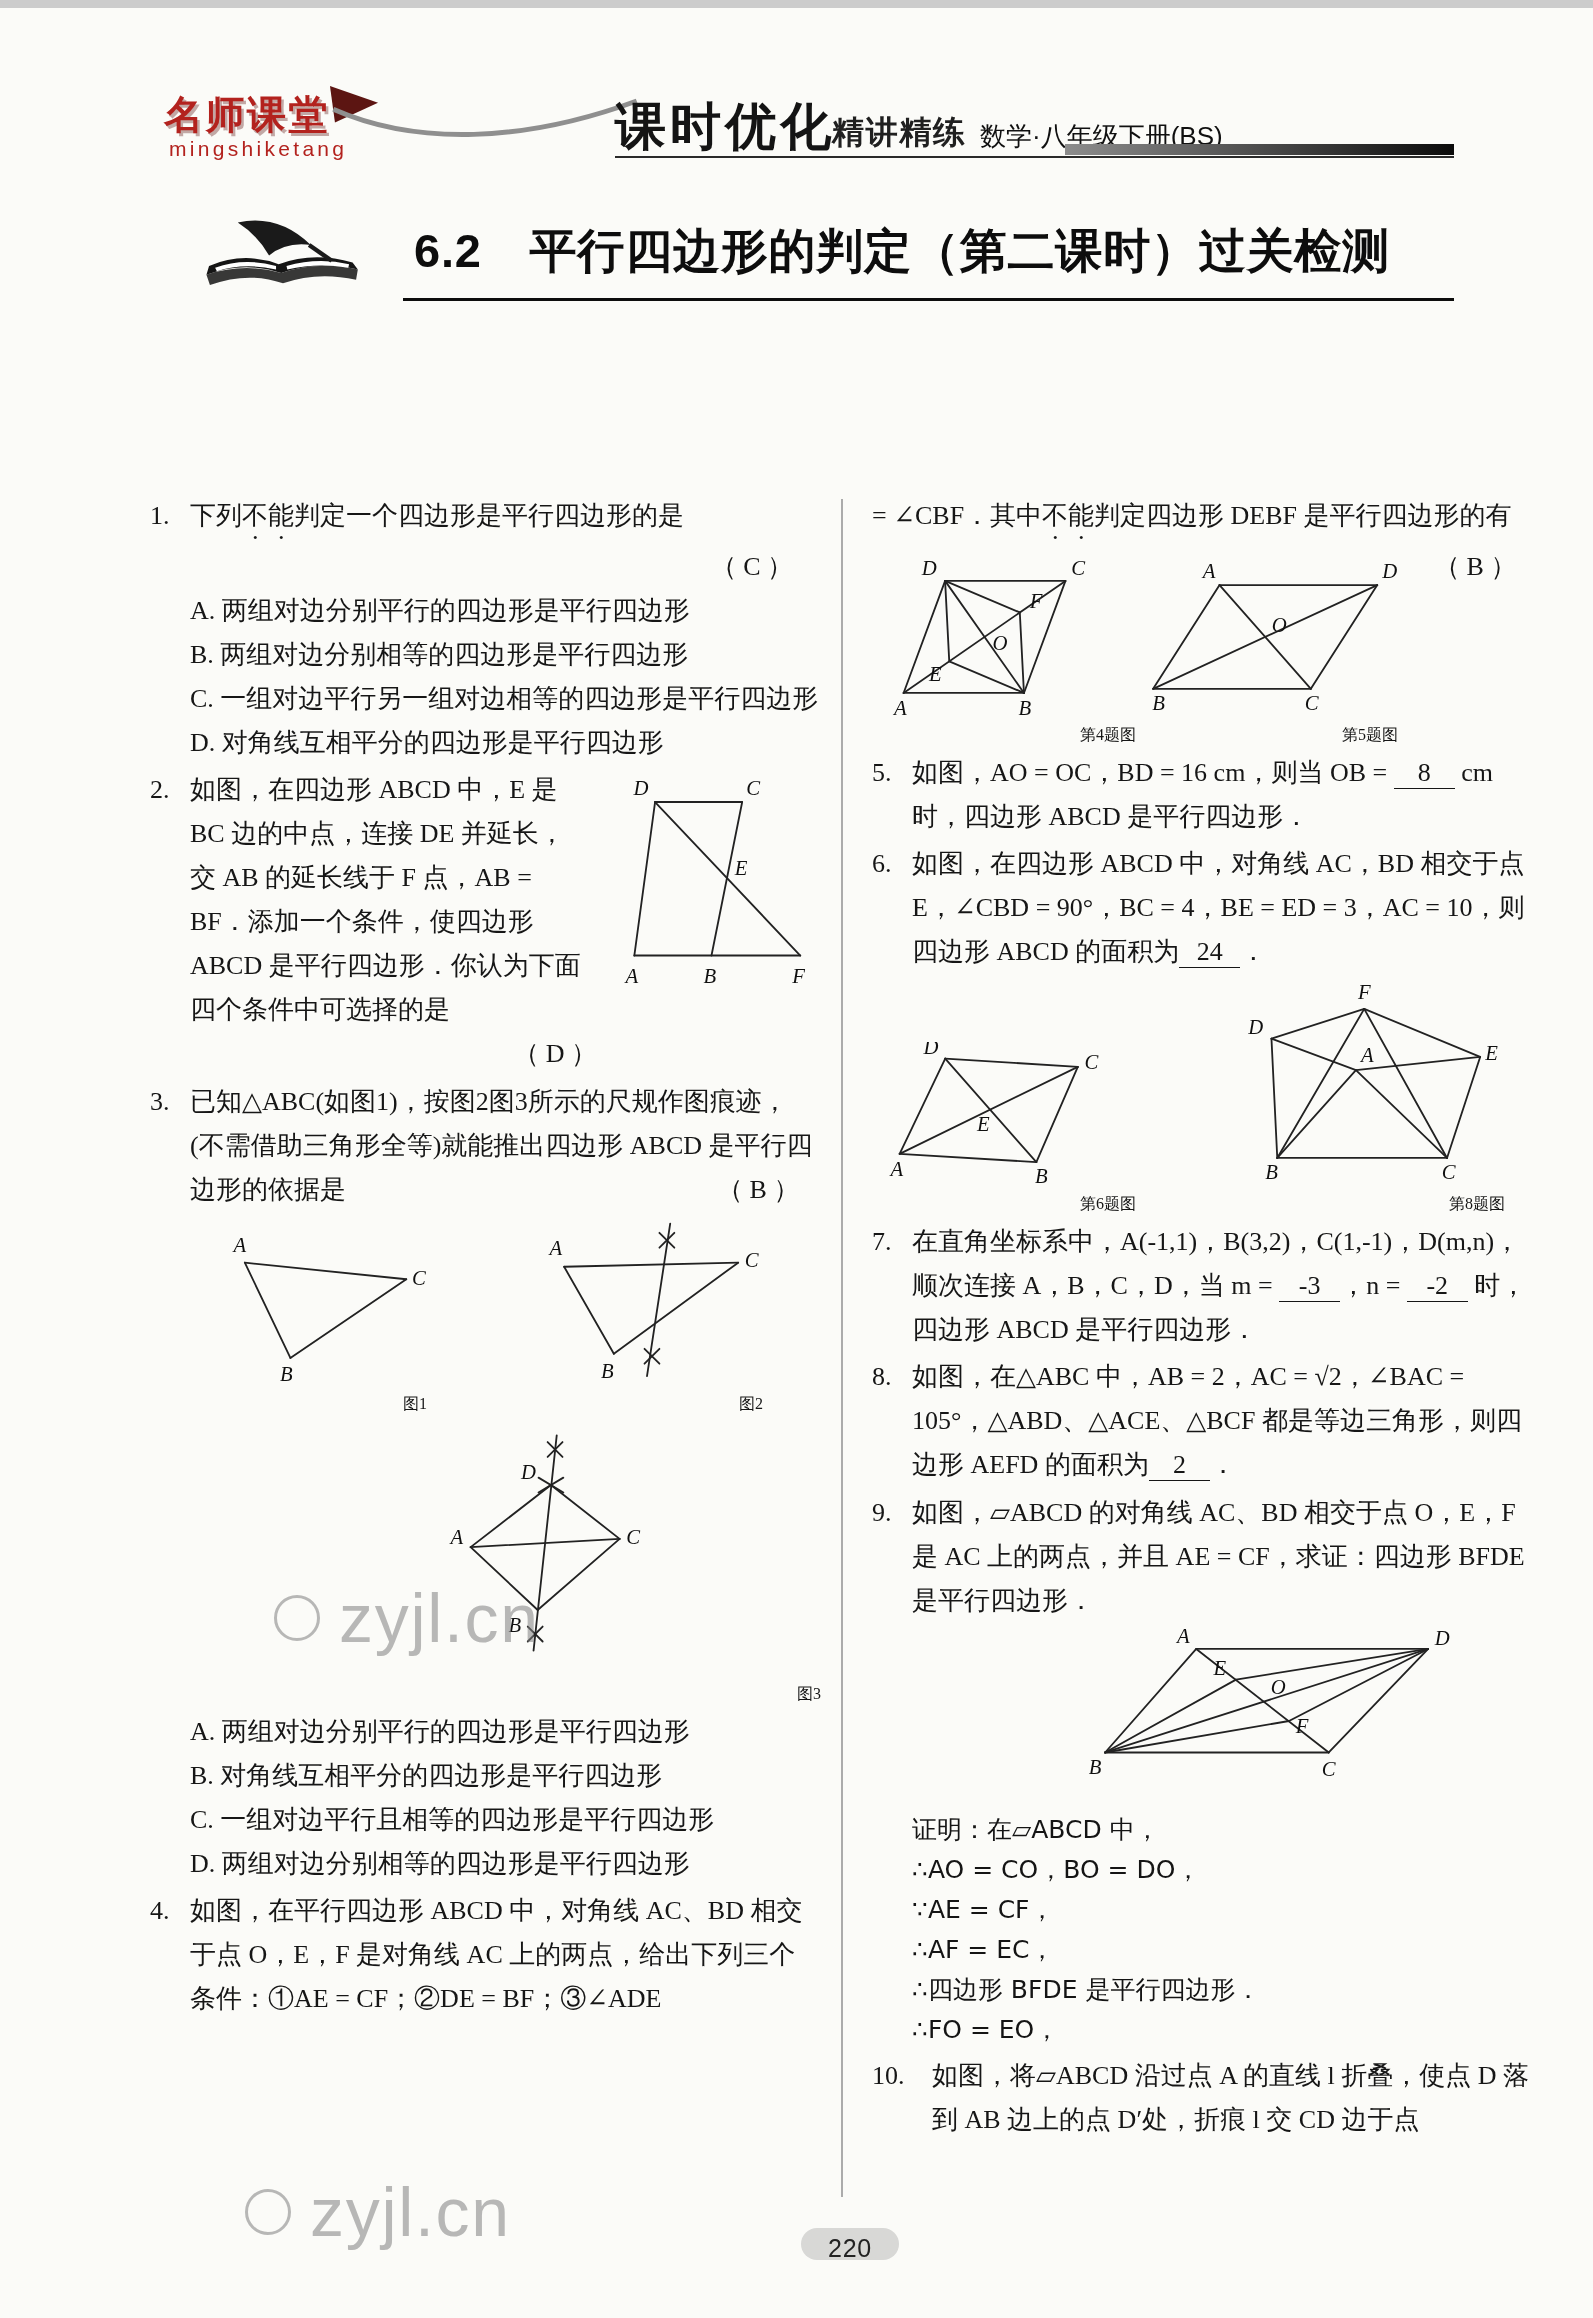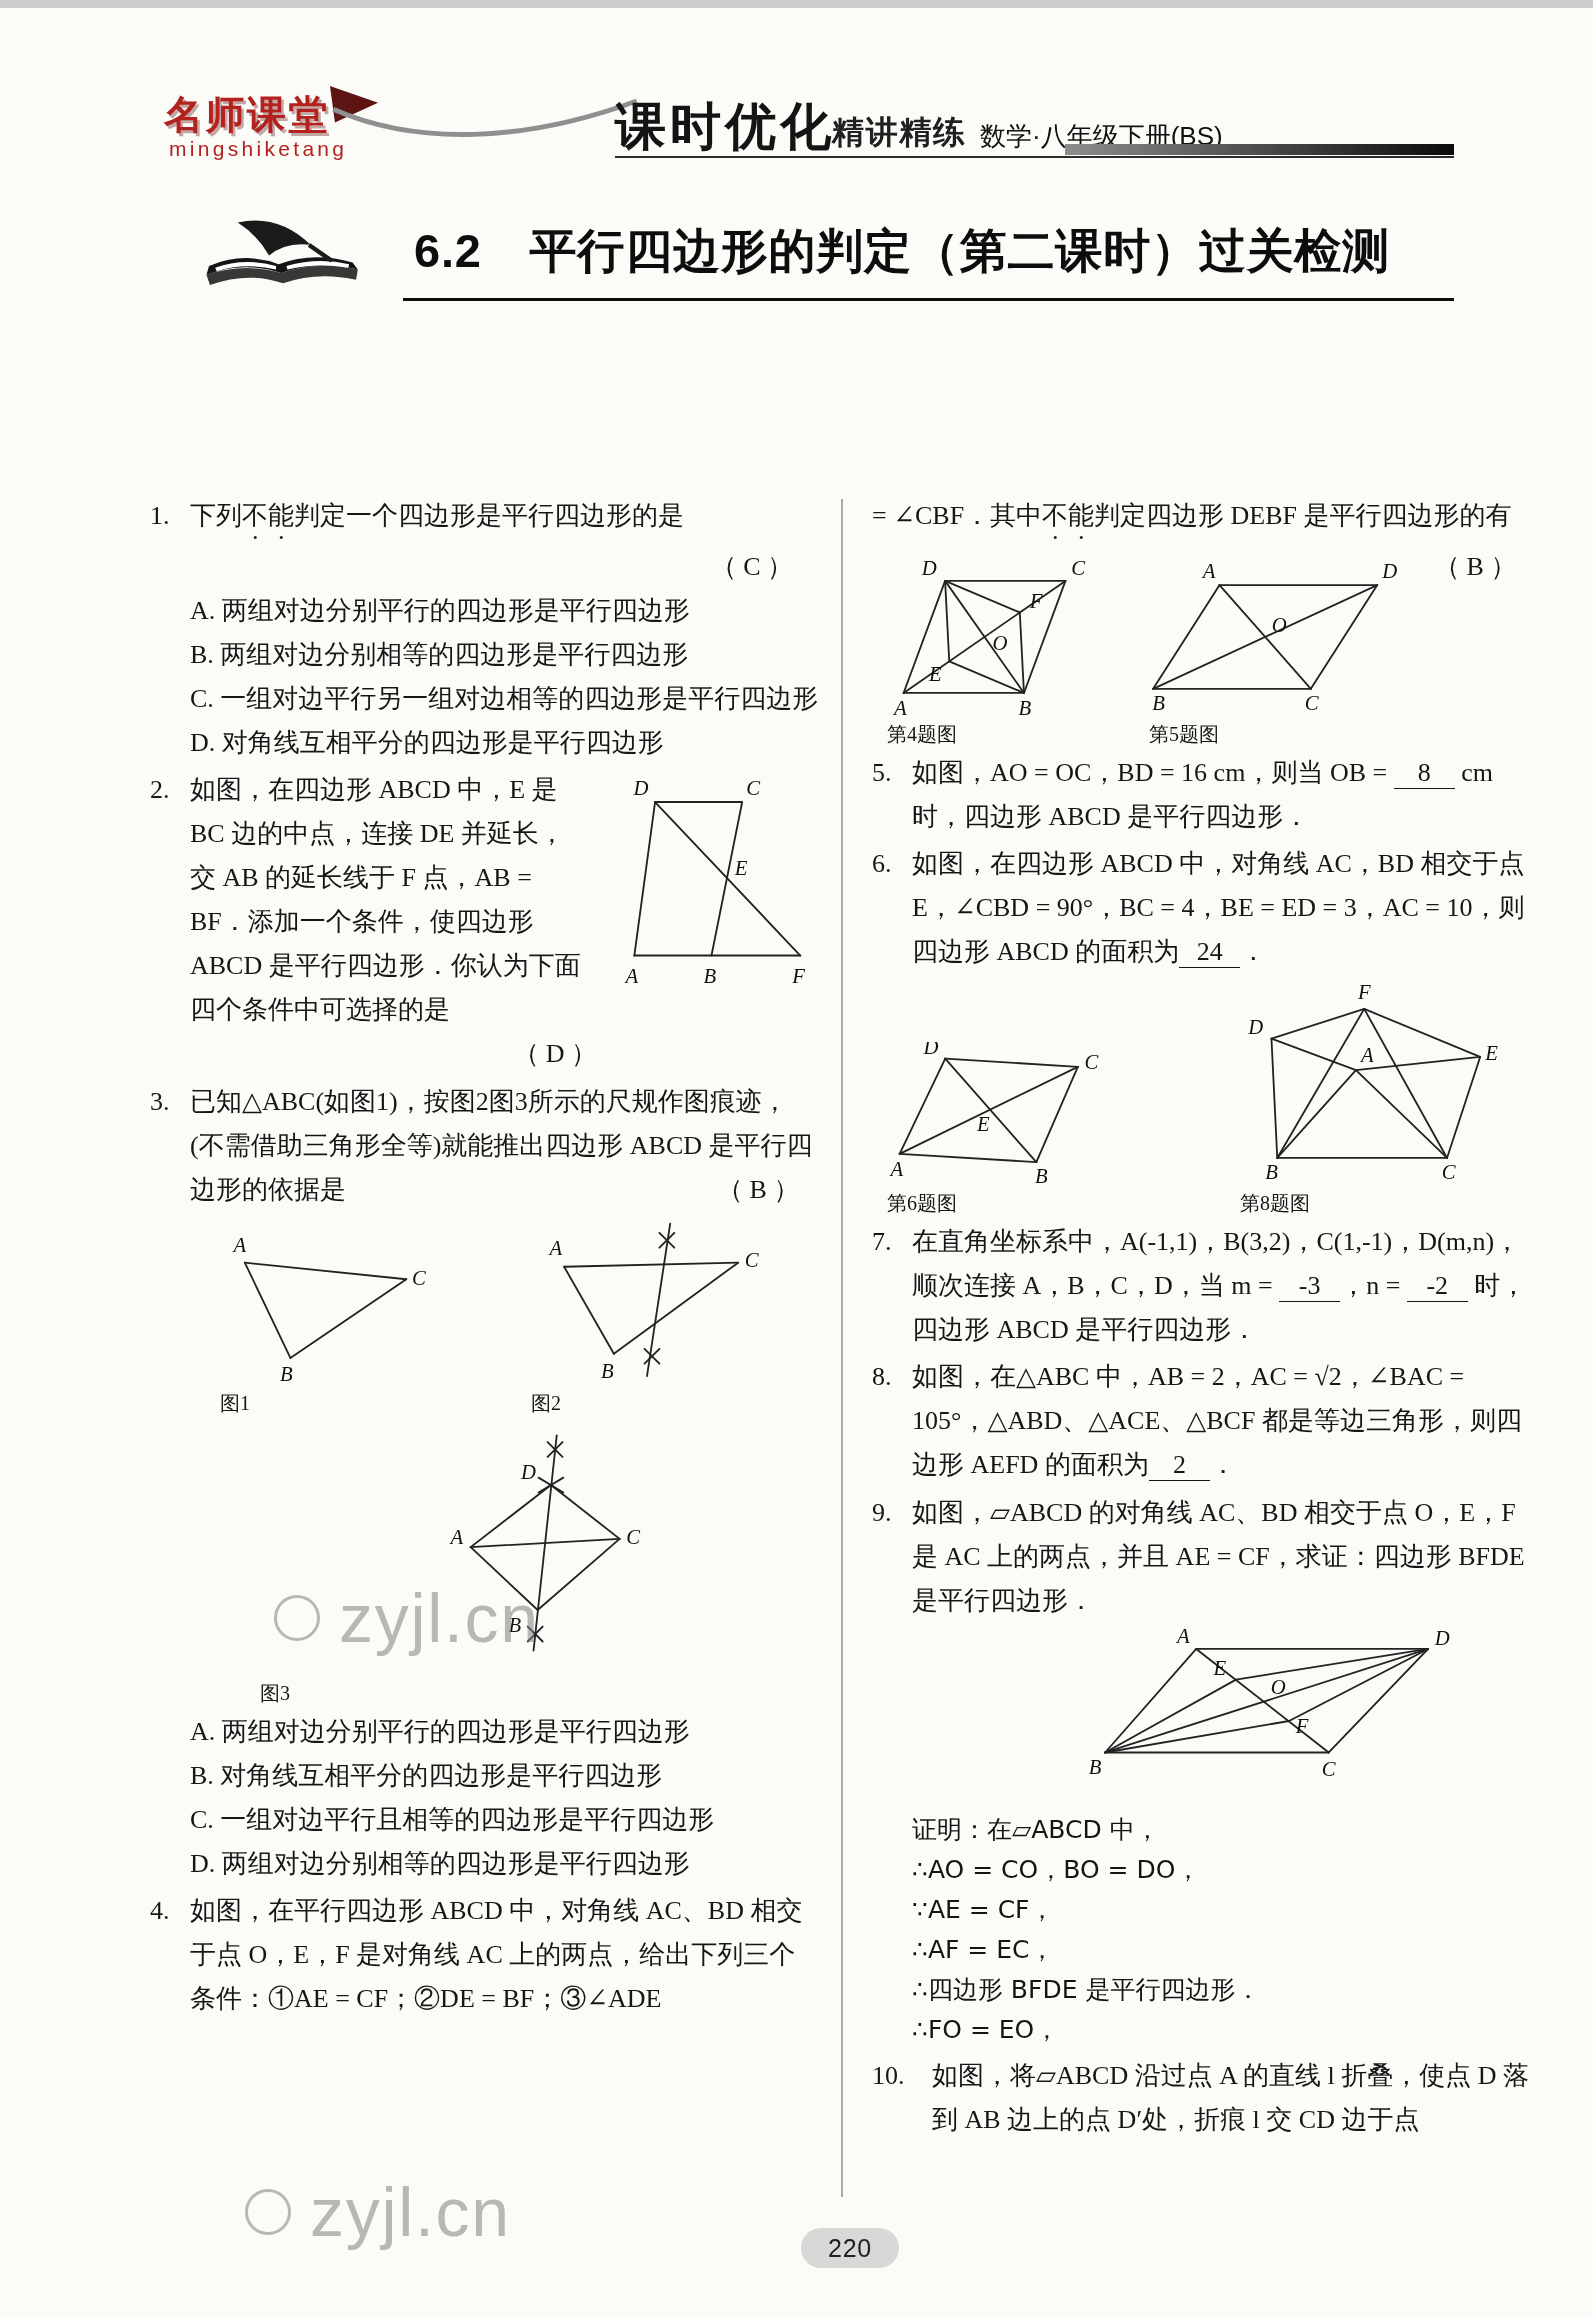--- a/index.html
+++ b/index.html
@@ -52,31 +52,31 @@
   
   .fig text { font:italic 25px "Liberation Serif","DejaVu Serif",serif; fill:#101010; }
   .fig .ln { stroke:#222; stroke-width:2.2; fill:none; stroke-linecap:round; stroke-linejoin:round; }
   .p2fig { float:right; margin:8.3px 0 1.7px 8.3px; }
   .figrow { display:flex; justify-content:space-between; align-items:flex-end; }
   .figrow-p3 { padding:5px 58px 0 30px; }
   .figrow45 { padding:11.6px 36px 0 15px; }
   .figrow68 { padding:6.6px 33px 0 15px; }
   .figblock { text-align:center; }
   .figblock svg { display:block; margin:0 auto; }
-  .figcap { font-size:20px; line-height:33px; text-align:left; }
+  .figcap { font-size:16px; line-height:33px; text-align:right; }
   .fig3wrap { text-align:center; padding-left:70px; margin-top:3.3px; }
   .p9figwrap { text-align:center; padding-left:75px; margin:5px 0 1.7px; }
 
   
   .proof { font-family:"DejaVu Sans","Liberation Sans",sans-serif; font-size:25px; line-height:40px;
            margin-top:6.6px; color:#141414; }
   .wm { position:absolute; display:flex; align-items:center; gap:19px; color:rgba(128,128,128,.55);
         font-family:"Liberation Sans",sans-serif; font-size:68px; letter-spacing:1.7px; }
   .wm-circle { width:46px; height:46px; border:3.3px solid rgba(128,128,128,.55); border-radius:50%; flex:none; }
-  .pagenum { position:absolute; left:801px; top:2220px; width:98px; height:40px; background:#d8d8d6;
+  .pagenum { position:absolute; left:801px; top:2220px; width:98px; height:32px; background:#d8d8d6;
              border-radius:20px; text-align:center; line-height:40px; font-size:25px;
              font-family:"Liberation Sans",sans-serif; color:#222; letter-spacing:0.8px; }
 </style>
 </head>
 <body>
 
 <div class="page">
 
   <header>
     <div class="logo-name">名师课堂</div>

